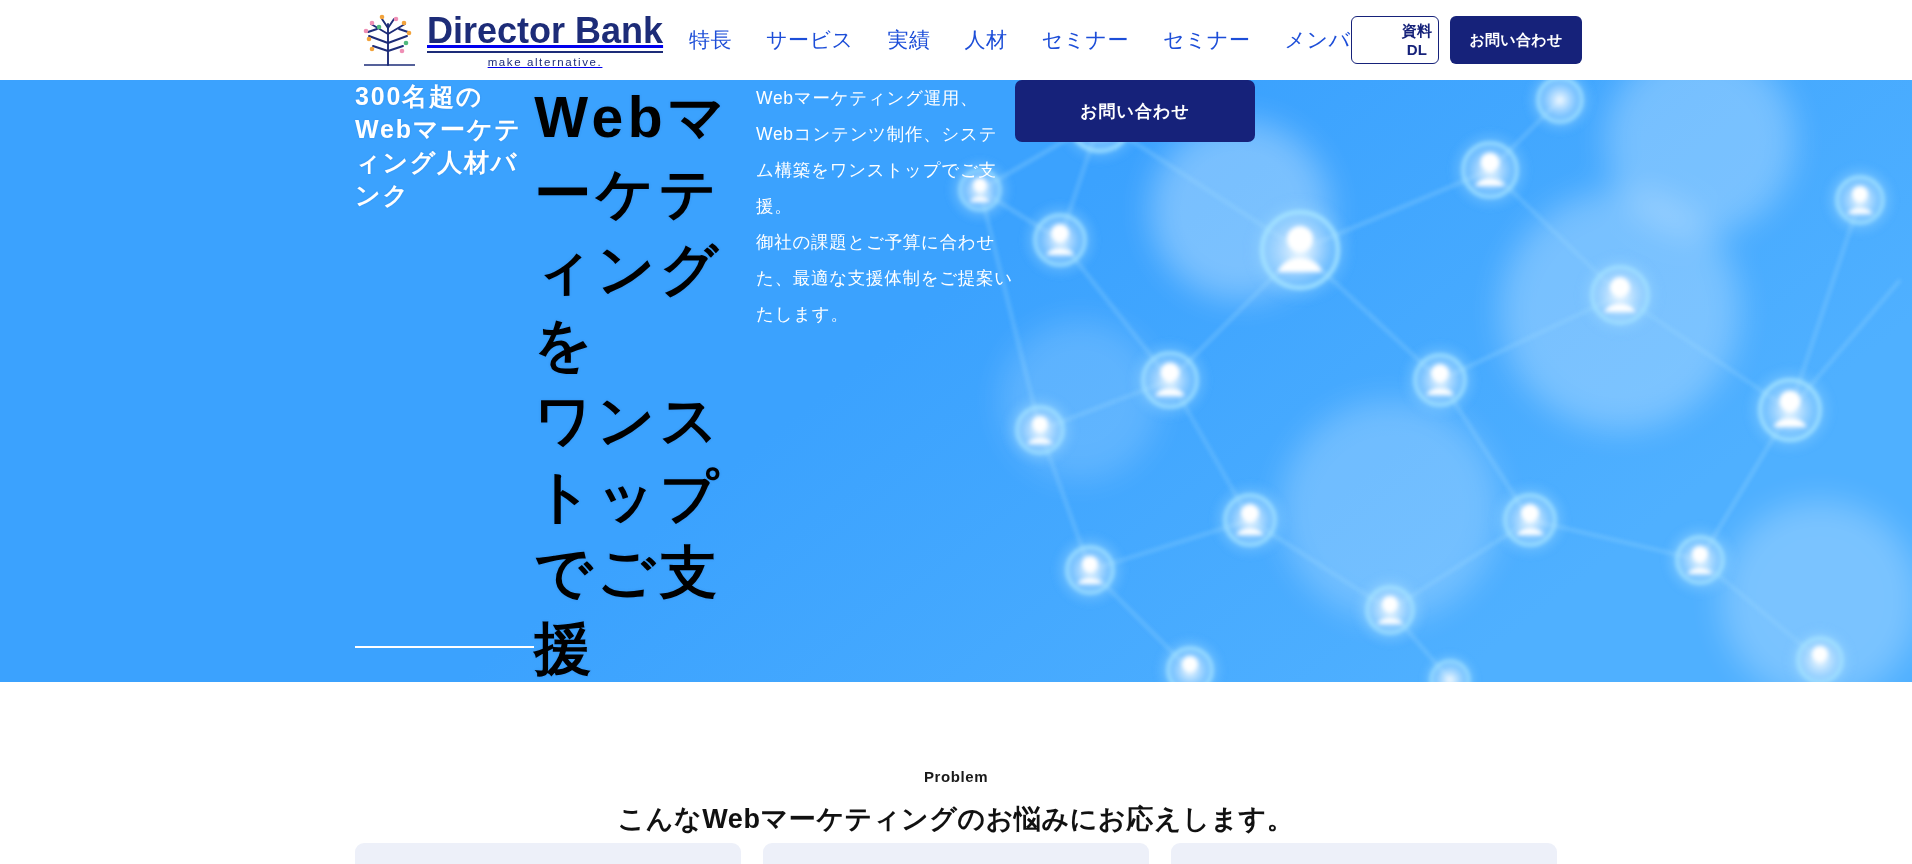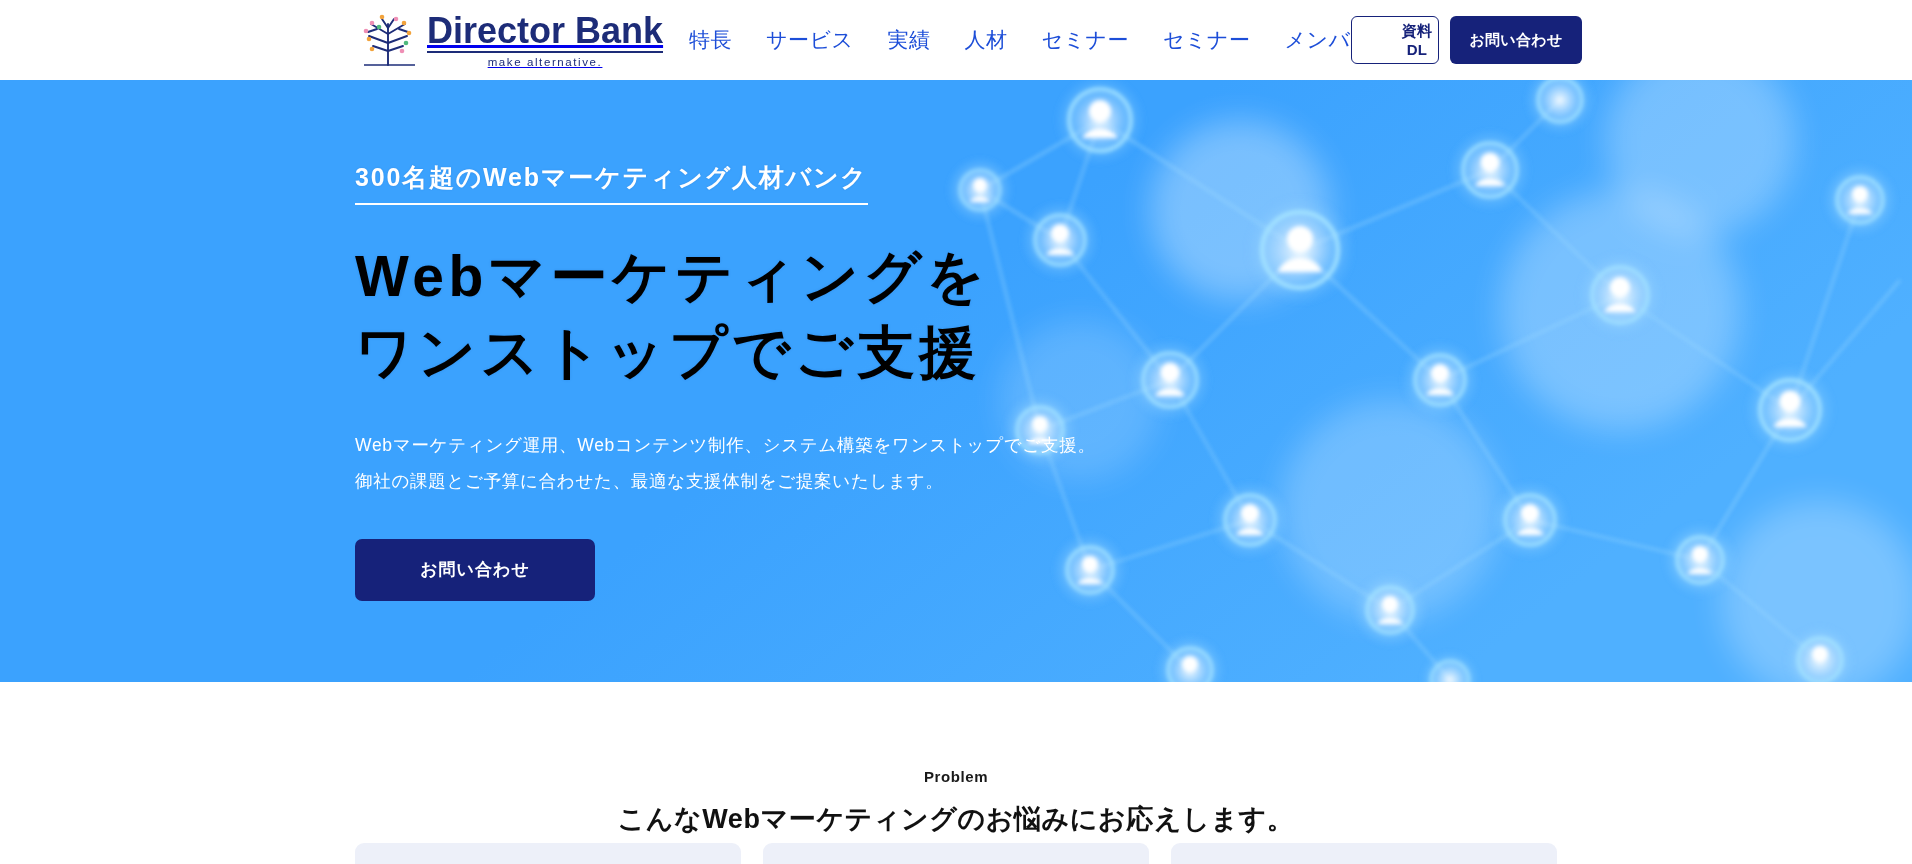--- a/index.html
+++ b/index.html
@@ -60,21 +60,21 @@
   }
 
   
   .hero{
     position:absolute; left:0; top:80px; width:1912px; height:602px;
     background:#3ba2fe; overflow:hidden;
   }
   .hero-bg{ position:absolute; inset:0; width:100%; height:100%; }
   .hero-inner{
     position:absolute; left:355px; top:0; width:900px; height:100%;
-    display:flex; flex-direction:column; justify-content:center;
+    display:flex; justify-content:center;
     z-index:3;
   }
   .hero-tagline{
     font-size:25px; font-weight:700; color:#ffffff;
     letter-spacing:1.8px; padding-bottom:9px;
     border-bottom:2px solid #ffffff; display:inline-block;
     width:fit-content; margin-bottom:34px;
     text-shadow:0 0 2px rgba(0,60,140,.18);
   }
   .hero-title{

